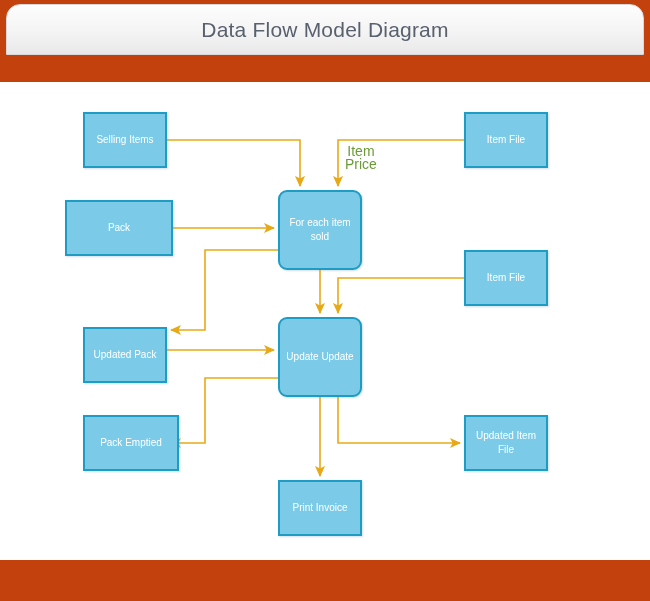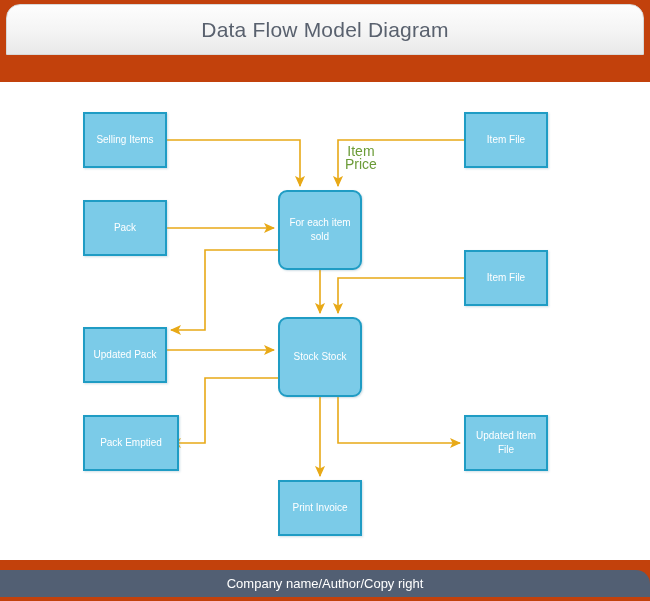--- a/index.html
+++ b/index.html
@@ -152,48 +152,45 @@
           <polyline points="320,315 320,394" marker-end="url(#arrow)"></polyline>
         </g>
     </svg>
     <div id="nodes-group">
         <div class="node" style="left: 83px; top: 30px; width: 84px; height: 56px;">
           <span>Selling Items</span>
         </div>
         <div class="node" style="left: 464px; top: 30px; width: 84px; height: 56px;">
           <span>Item File</span>
         </div>
-        <div class="node" style="left: 83px; top: 118px; width: 84px; height: 56px;">
+        <div class="node" style="left: 65px; top: 118px; width: 108px; height: 56px;">
           <span>Pack</span>
         </div>
         <div class="node process" style="left: 278px; top: 108px; width: 84px; height: 80px; text-align: center;">
           <span>For each item sold</span>
         </div>
         <div class="node" style="left: 464px; top: 168px; width: 84px; height: 56px;">
           <span>Item File</span>
         </div>
         <div class="node" style="left: 83px; top: 235px; width: 84px; height: 56px; margin-top: 10px;">
           <span>Updated Pack</span>
         </div>
         <div class="node process" style="left: 278px; top: 235px; width: 84px; height: 80px;">
-          <span>Stock Stock</span>
+          <span>Update Update</span>
         </div>
         <div class="node" style="left: 83px; top: 333px; width: 96px; height: 56px;">
           <span>Pack Emptied</span>
         </div>
         <div class="node" style="left: 464px; top: 333px; width: 84px; height: 56px;">
           <span>Updated Item File</span>
         </div>
         <div class="node" style="left: 278px; top: 398px; width: 84px; height: 56px; text-align: center;">
           <span>Print Invoice</span>
         </div>
       </div>
     <div id="edge-labels-group">
         <div class="edge-label" style="left: 345px; top: 63px;">Item
 Price</div>
       </div>
   </div>
 
-  <div class="footer-bar">
-    <span class="footer-text">Company name/Author/Copy right</span>
-  </div>
 
 </div>
 
 </body></html>

